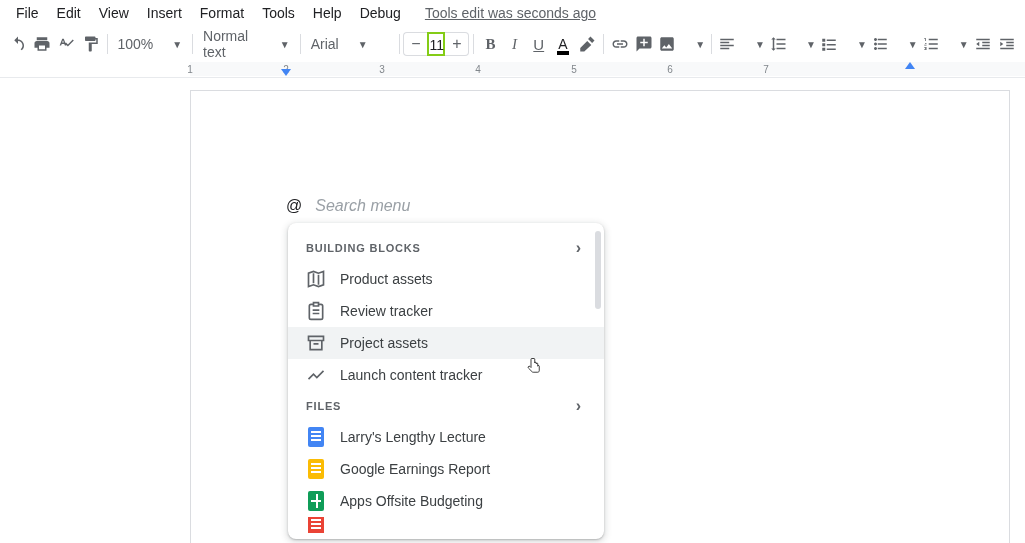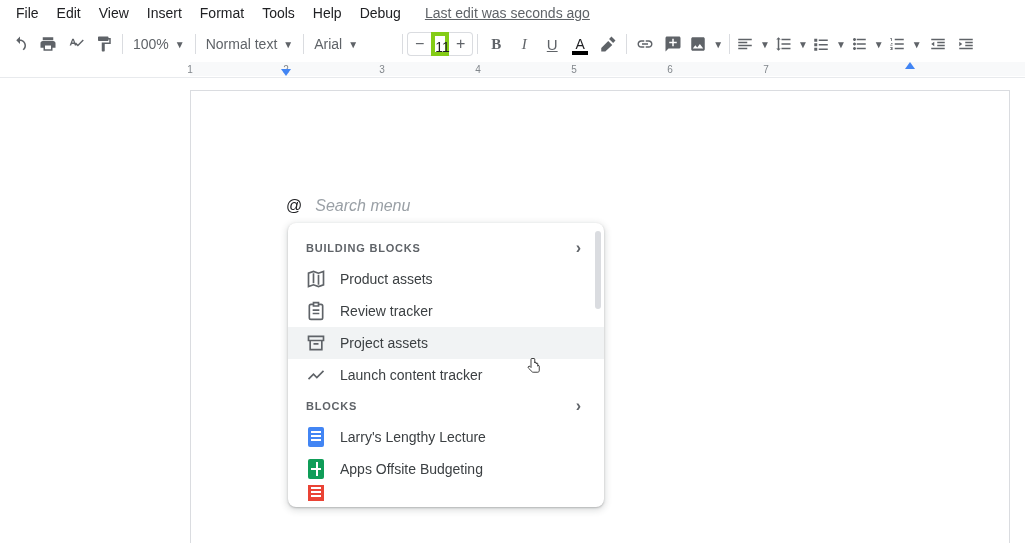--- a/index.html
+++ b/index.html
@@ -6,27 +6,27 @@
   body { font-family: Arial, sans-serif; font-size: 13px; color: #202124; background: #fff; overflow: hidden; width:1025px; height:543px; position:relative;}
   
   .menubar { height: 26px; display: flex; align-items: center; padding: 0 8px; gap: 2px; border-bottom:0; }
   .menubar .menu { padding: 4px 8px; font-size: 14px; color: #202124; cursor: pointer; border-radius:4px;}
   .menubar .last-edit { margin-left: 14px; font-size: 14px; color: #5f6368; text-decoration: underline; cursor:pointer;}
   
   .toolbar { height: 36px; display:flex; align-items:center; padding: 0 6px; gap:0; border-bottom:0;}
   .sep { width:1px; height:20px; background:#dadce0; margin:0 4px; }
   .tbtn { width:28px; height:28px; display:flex; align-items:center; justify-content:center; cursor:pointer; border-radius:4px; color:#5f6368;}
   .tbtn svg { width:18px; height:18px; fill:#5f6368; }
-  .dropdown { height:28px; display:flex; align-items:center; padding:0 6px; gap:6px; cursor:pointer; border-radius:4px; color:#5f6368; font-size:14px;text-align:center;}
+  .dropdown { height:28px; display:flex; align-items:center; padding:0 6px; gap:19px; cursor:pointer; border-radius:4px; color:#5f6368; font-size:14px;}
   .dropdown .caret { font-size:10px; color:#5f6368; }
   .fontsize { display:flex; align-items:center; gap:0;}
   .fontsize .btn { width:24px; height:24px; border:1px solid #dadce0; display:flex; align-items:center; justify-content:center; cursor:pointer; font-size:16px; color:#5f6368;}
   .fontsize .btn.minus{border-radius:4px 0 0 4px; border-right:0;}
   .fontsize .btn.plus{border-radius:0 4px 4px 0; border-left:0;}
-  .fontsize .val { width:18px; height:24px; border:4px solid #84cc16; text-align:center; font-size:14px; line-height:22px; color:#202124;}
+  .fontsize .val { width:18px; height:24px; border:2px solid #84cc16; text-align:center; font-size:14px; line-height:22px; color:#202124;}
   .color-underline-A { position:relative; }
   .color-underline-A::after{content:""; position:absolute; left:6px; right:6px; bottom:3px; height:4px; background:#000;}
   
   .ruler-area { height:16px; background:#fff; border-top:0; border-bottom:1px solid #e8eaed; position:relative;}
   .ruler { position:absolute; left:190px; right:0; top:0; height:14px; background: #f8f9fa; border-bottom:0;}
   .ruler .nums{position:absolute; top:2px; left:0; right:0; height:12px; font-size:10px; color:#80868b;}
   .ruler .num{position:absolute; transform:translateX(-50%);}
   .ruler .indent-down{position:absolute; top:7px; width:0;height:0; border-left:5px solid transparent; border-right:5px solid transparent; border-top:7px solid #4285f4; transform:translateX(-50%);}
   .ruler .indent-up{position:absolute; top:0; width:0;height:0; border-left:5px solid transparent; border-right:5px solid transparent; border-bottom:7px solid #4285f4; transform:translateX(-50%);}
   
@@ -65,21 +65,21 @@
 
 <div class="menubar">
   <div class="menu">File</div>
   <div class="menu">Edit</div>
   <div class="menu">View</div>
   <div class="menu">Insert</div>
   <div class="menu">Format</div>
   <div class="menu">Tools</div>
   <div class="menu">Help</div>
   <div class="menu">Debug</div>
-  <div class="last-edit">Last edit was seconds ago</div>
+  <div class="last-edit">Tools edit was seconds ago</div>
 </div>
 
 <div class="toolbar">
   <div class="tbtn">
       <svg class="ico" viewBox="0 0 24 24">
         <path d="M12 5V2L7 7l5 5V8c3.3 0 6 2.7 6 6 0 2-1 3.8-2.5 4.9l1.5 1.5C19 18.9 20 16.6 20 14c0-4.4-3.6-8-8-8z"></path>
       </svg>
     </div>
   <div class="tbtn">
       <svg class="ico" viewBox="0 0 24 24">
@@ -258,26 +258,30 @@
           <svg viewBox="0 0 24 24">
             <path d="m3 17 6-6 4 4 8-8" fill="none" stroke="#5f6368" stroke-width="2"></path>
           </svg>
         </span>
       <span>Launch content tracker</span>
     </div>
   </div>
 
   <div class="section">
     <div class="section-header">
-      <span>BLOCKS</span>
+      <span>FILES</span>
       <span class="chev">›</span>
     </div>
     <div class="item">
       <span class="doc-icon blue"></span>
       <span>Larry's Lengthy Lecture</span>
+    </div>
+    <div class="item">
+      <span class="doc-icon yellow"></span>
+      <span>Google Earnings Report</span>
     </div>
     <div class="item">
       <span class="doc-icon green"></span>
       <span>Apps Offsite Budgeting</span>
     </div>
     <div class="item" style="height:16px;overflow:hidden">
       <span class="doc-icon red"></span>
       <span></span>
     </div>
   </div>

